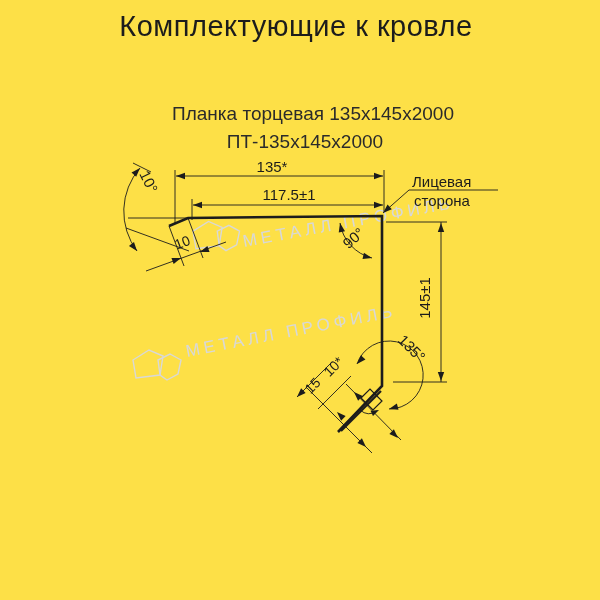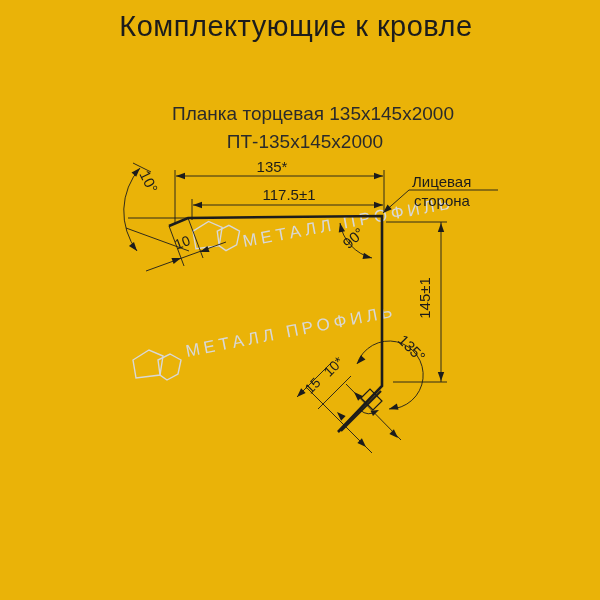--- a/index.html
+++ b/index.html
@@ -1,16 +1,16 @@
 <!DOCTYPE html>
 <html><head>
 <meta charset="utf-8">
 <style>
   html,body{margin:0;padding:0;background:#ffffff;}
-  #stage{position:relative;width:600px;height:600px;background:#eab308;overflow:hidden;
+  #stage{position:relative;width:600px;height:600px;background:#fde047;overflow:hidden;
          font-family:"Liberation Sans", sans-serif;}
   .title{position:absolute;top:10px;left:-4px;width:600px;text-align:center;
          font-size:29px;font-weight:400;color:#1c1c1c;letter-spacing:0.5px;}
   .sub1{position:absolute;top:103px;left:13px;width:600px;text-align:center;
         font-size:19px;font-weight:400;color:#2b2b2b;}
   .sub2{position:absolute;top:131px;left:5px;width:600px;text-align:center;
         font-size:19px;font-weight:400;color:#2b2b2b;}
   svg{position:absolute;left:0;top:0;}
   .thick{stroke:#1c1c1c;stroke-width:2.6;fill:none;}
   .thick2{stroke:#1c1c1c;stroke-width:2.1;fill:none;}

